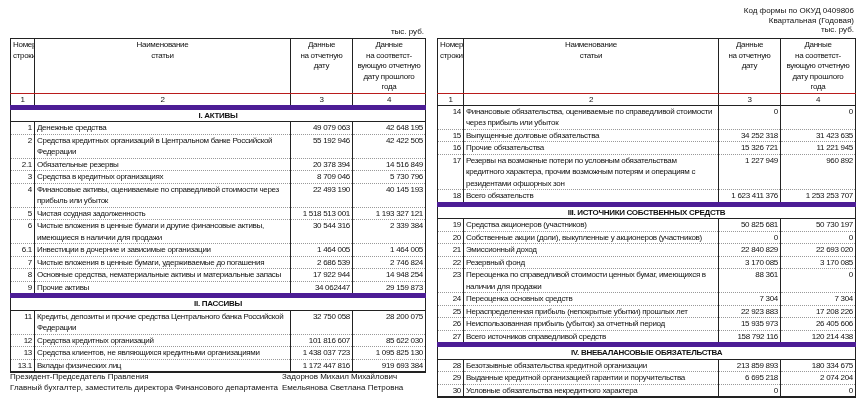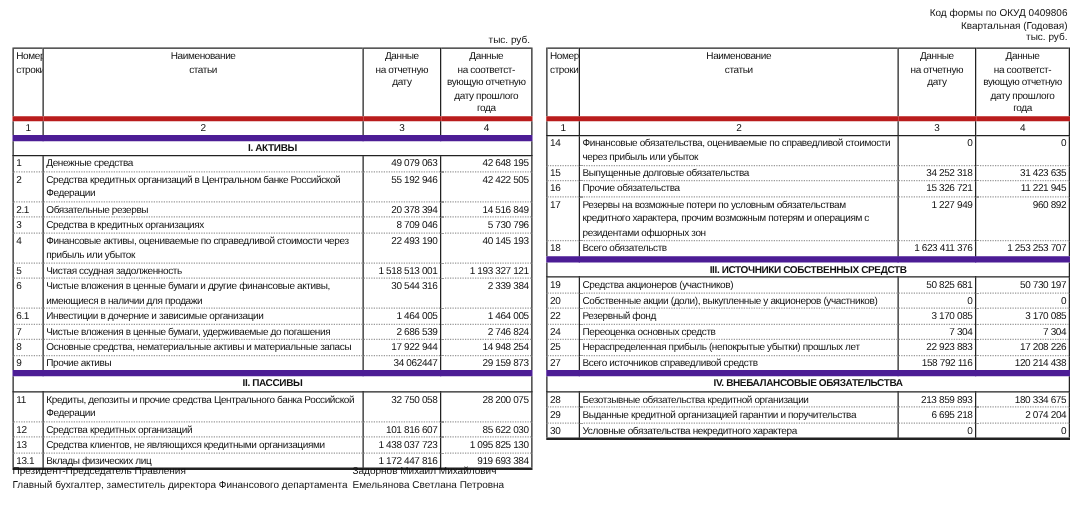--- a/index.html
+++ b/index.html
@@ -8,26 +8,26 @@
   .meta{position:absolute;top:6px;right:4px;text-align:right;line-height:9.5px;}
   .units-left{position:absolute;top:27px;left:10px;width:414px;text-align:right;}
   .tblwrap{position:absolute;top:38px;}
   .tblwrap.left{left:10px;width:415px;}
   .tblwrap.right{left:437px;width:418px;}
   table{border-collapse:collapse;width:100%;table-layout:fixed;
         border:1px solid #222;border-bottom:2px solid #222;letter-spacing:-0.3px;}
   th,td{border-left:1px solid #222;border-right:1px solid #222;
         padding:0 2px;vertical-align:top;overflow:hidden;}
   thead th{font-weight:normal;text-align:center;white-space:pre-line;
-           line-height:10.5px;border-bottom:4px solid #b91c1c;padding-top:1px;}
+           line-height:10.5px;border-bottom:1px solid #b91c1c;padding-top:1px;}
   tr.idx td{text-align:center;line-height:11px;border-bottom:1px solid #222;}
   tbody tr.data td{border-top:1px dotted #999;line-height:11.5px;}
   tbody tr.section td{border-top:5px solid #4c1d95;border-bottom:1px solid #222;
            text-align:center;font-weight:bold;line-height:11.5px;}
-  td.num{text-align:left;}
+  td.num{text-align:right;}
   td.val{text-align:right;}
   .sig{position:absolute;left:10px;top:372px;line-height:10.5px;}
   .sig .row{display:grid;grid-template-columns:272px auto;}
   .exec{position:absolute;left:440px;top:389px;line-height:10.5px;}
   .exec .row{display:grid;grid-template-columns:188px auto;margin-top:28px;}
 </style>
 </head>
 <body>
 
 <div class="page">
@@ -241,36 +241,54 @@
             <td class="val">50 825 681</td>
             <td class="val">50 730 197</td>
           </tr>
           <tr class="data">
             <td class="num">20</td>
             <td class="name">Собственные акции (доли), выкупленные у акционеров (участников)</td>
             <td class="val">0</td>
             <td class="val">0</td>
           </tr>
           <tr class="data">
+            <td class="num">21</td>
+            <td class="name">Эмиссионный доход</td>
+            <td class="val">22 840 829</td>
+            <td class="val">22 693 020</td>
+          </tr>
+          <tr class="data">
             <td class="num">22</td>
             <td class="name">Резервный фонд</td>
             <td class="val">3 170 085</td>
             <td class="val">3 170 085</td>
           </tr>
           <tr class="data">
+            <td class="num">23</td>
+            <td class="name">Переоценка по справедливой стоимости ценных бумаг, имеющихся в наличии для продажи</td>
+            <td class="val">88 361</td>
+            <td class="val">0</td>
+          </tr>
+          <tr class="data">
             <td class="num">24</td>
             <td class="name">Переоценка основных средств</td>
             <td class="val">7 304</td>
             <td class="val">7 304</td>
           </tr>
           <tr class="data">
             <td class="num">25</td>
             <td class="name">Нераспределенная прибыль (непокрытые убытки) прошлых лет</td>
             <td class="val">22 923 883</td>
             <td class="val">17 208 226</td>
+          </tr>
+          <tr class="data">
+            <td class="num">26</td>
+            <td class="name">Неиспользованная прибыль (убыток) за отчетный период</td>
+            <td class="val">15 935 973</td>
+            <td class="val">26 405 606</td>
           </tr>
           <tr class="data">
             <td class="num">27</td>
             <td class="name">Всего источников справедливой средств</td>
             <td class="val">158 792 116</td>
             <td class="val">120 214 438</td>
           </tr>
           <tr class="section">
             <td colspan="4">IV. ВНЕБАЛАНСОВЫЕ ОБЯЗАТЕЛЬСТВА</td>
           </tr>

